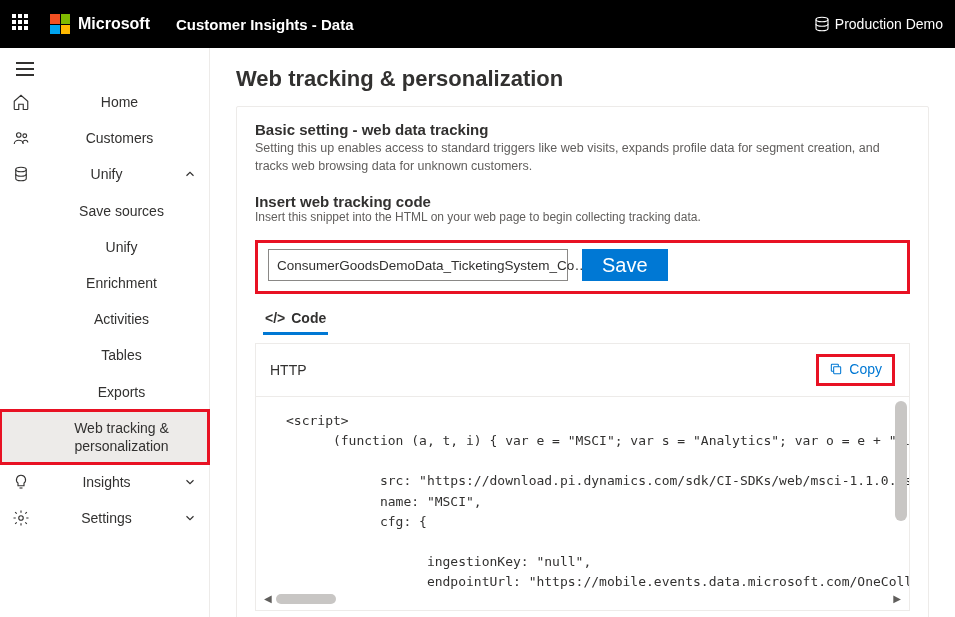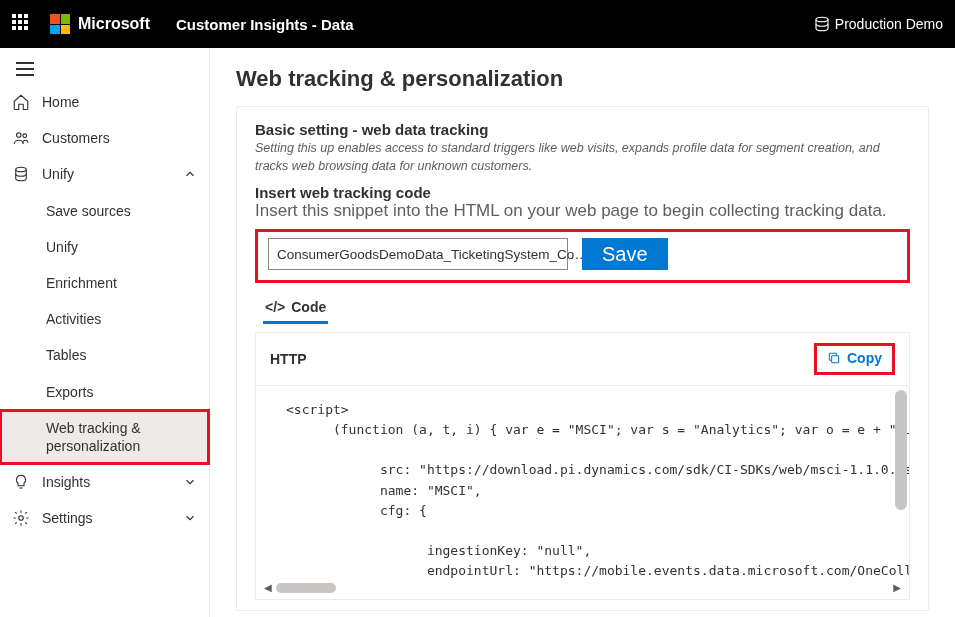--- a/index.html
+++ b/index.html
@@ -16,46 +16,46 @@
     .app-title { font-size: 15px; font-weight: 600; }
     .spacer { flex: 1; }
     .env { display: flex; align-items: center; gap: 4px; font-size: 14px; }
     .env-icon { width: 18px; height: 18px; }
     
     .shell { display: flex; height: calc(617px - 48px); }
     .sidebar { width: 210px; border-right: 1px solid #edebe9; padding-top: 6px; }
     .hamburger { padding: 8px 16px; cursor: pointer; }
     .hb-lines { width: 18px; height: 14px; display:flex; flex-direction:column; justify-content:space-between; }
     .hb-lines span { height:2px; background:#323130; }
-    .nav-item { display: flex; align-items: center; padding: 9px 12px; cursor: pointer; font-size: 14px; gap: 12px; }
+    .nav-item { display: flex; align-items: center; padding: 9px 12px; cursor: pointer; font-size: 14px; gap: 12px; text-align: center; }
     .nav-item.active { background: #edebe9; font-weight: 400; }
     .nav-icon { width: 18px; height: 18px; flex-shrink: 0; display:flex; align-items:center; justify-content:center; }
     .nav-label { flex: 1; line-height: 1.3; }
     .chev { width: 14px; height: 14px; }
     .sub-item { padding-left: 46px; }
     .highlight-red { outline: 3px solid #e81123; outline-offset: -2px; }
     
     .main { flex: 1; padding: 18px 26px 10px 26px; overflow: hidden; }
     .page-title { font-size: 22px; font-weight: 600; margin-bottom: 14px; }
     .card { border: 1px solid #edebe9; border-radius: 2px; padding: 14px 18px 10px 18px; }
     .card-title { font-size: 15px; font-weight: 600; margin-bottom: 2px; }
-    .card-desc { font-size: 12.5px; color: #605e5c; line-height: 1.4; margin-bottom: 9px; font-style: italic; }
+    .card-desc { font-size: 12.5px; color: #605e5c; line-height: 1.4; margin-bottom: 18px; }
     .section-title { font-size: 15px; font-weight: 600; }
-    .section-sub { font-size: 17px; color: #605e5c; margin-bottom: 8px; }
+    .section-sub { font-size: 12px; color: #605e5c; margin-bottom: 16px; }
     
     .source-box { border: 3px solid #e81123; padding: 6px 10px 10px 10px; margin-bottom: 10px; }
     .source-label { font-size: 12.5px; color: #605e5c; margin-bottom: 6px; }
     .source-row { display: flex; gap: 14px; align-items: center; }
     .dropdown { border: 1px solid #8a8886; width: 300px; height: 32px; display: flex; align-items: center; padding: 0 8px; font-size: 13.5px; background:#fff; cursor:pointer; justify-content: space-between;}
     .dropdown svg { width:12px; height:12px; }
     .btn-primary { background: #0078d4; color: #fff; border: none; height: 32px; padding: 0 20px; font-size: 20px; cursor: pointer; }
     
     .code-tab { display: inline-flex; align-items: center; gap: 6px; padding: 6px 2px; border-bottom: 3px solid #0078d4; font-size: 14px; font-weight:600; margin-left:8px;}
     .code-panel { border: 1px solid #edebe9; margin-top: 8px; position: relative; }
-    .code-header { display: flex; justify-content: space-between; align-items: center; padding: 10px 14px; border-bottom: 1px solid #edebe9; font-size: 14px; font-weight: bold; }
+    .code-header { display: flex; justify-content: space-between; align-items: center; padding: 10px 14px; border-bottom: 1px solid #edebe9; font-size: 14px; }
     .copy-wrap { border: 3px solid #e81123; padding: 4px 10px; }
     .copy-btn { display: inline-flex; align-items: center; gap: 6px; color: #0078d4; cursor: pointer; font-size: 14px; }
     .code-body { padding: 14px 8px 6px 30px; font-family: Consolas, monospace; font-size: 13px; color: #323130; white-space: pre; overflow: hidden; height: 194px; position: relative; line-height:1.55;}
     .vscroll { position: absolute; right: 2px; top: 4px; width: 12px; height: 120px; background: #c8c6c4; border-radius: 6px; }
     .hscroll-row { display:flex; align-items:center; padding: 2px 8px 6px 8px; gap:4px;}
     .hthumb { width: 60px; height: 10px; background:#c8c6c4; border-radius:5px; }
     .harrow { font-size:10px; color:#605e5c; }
   </style>
 </head>
 <body>

